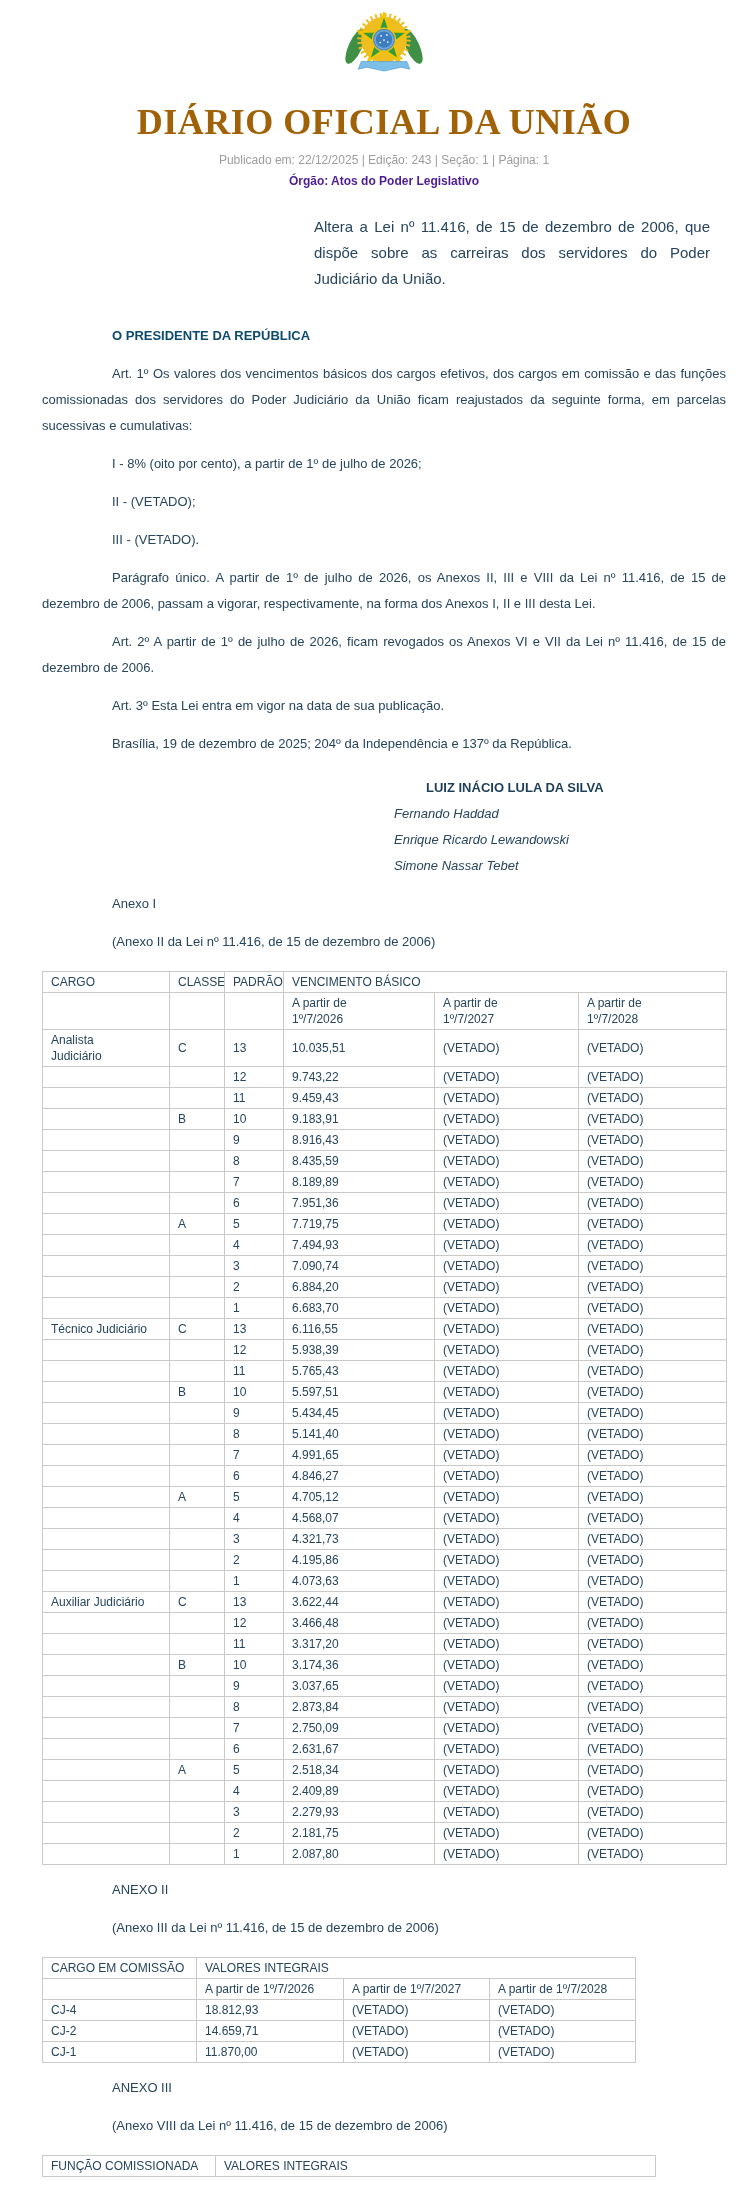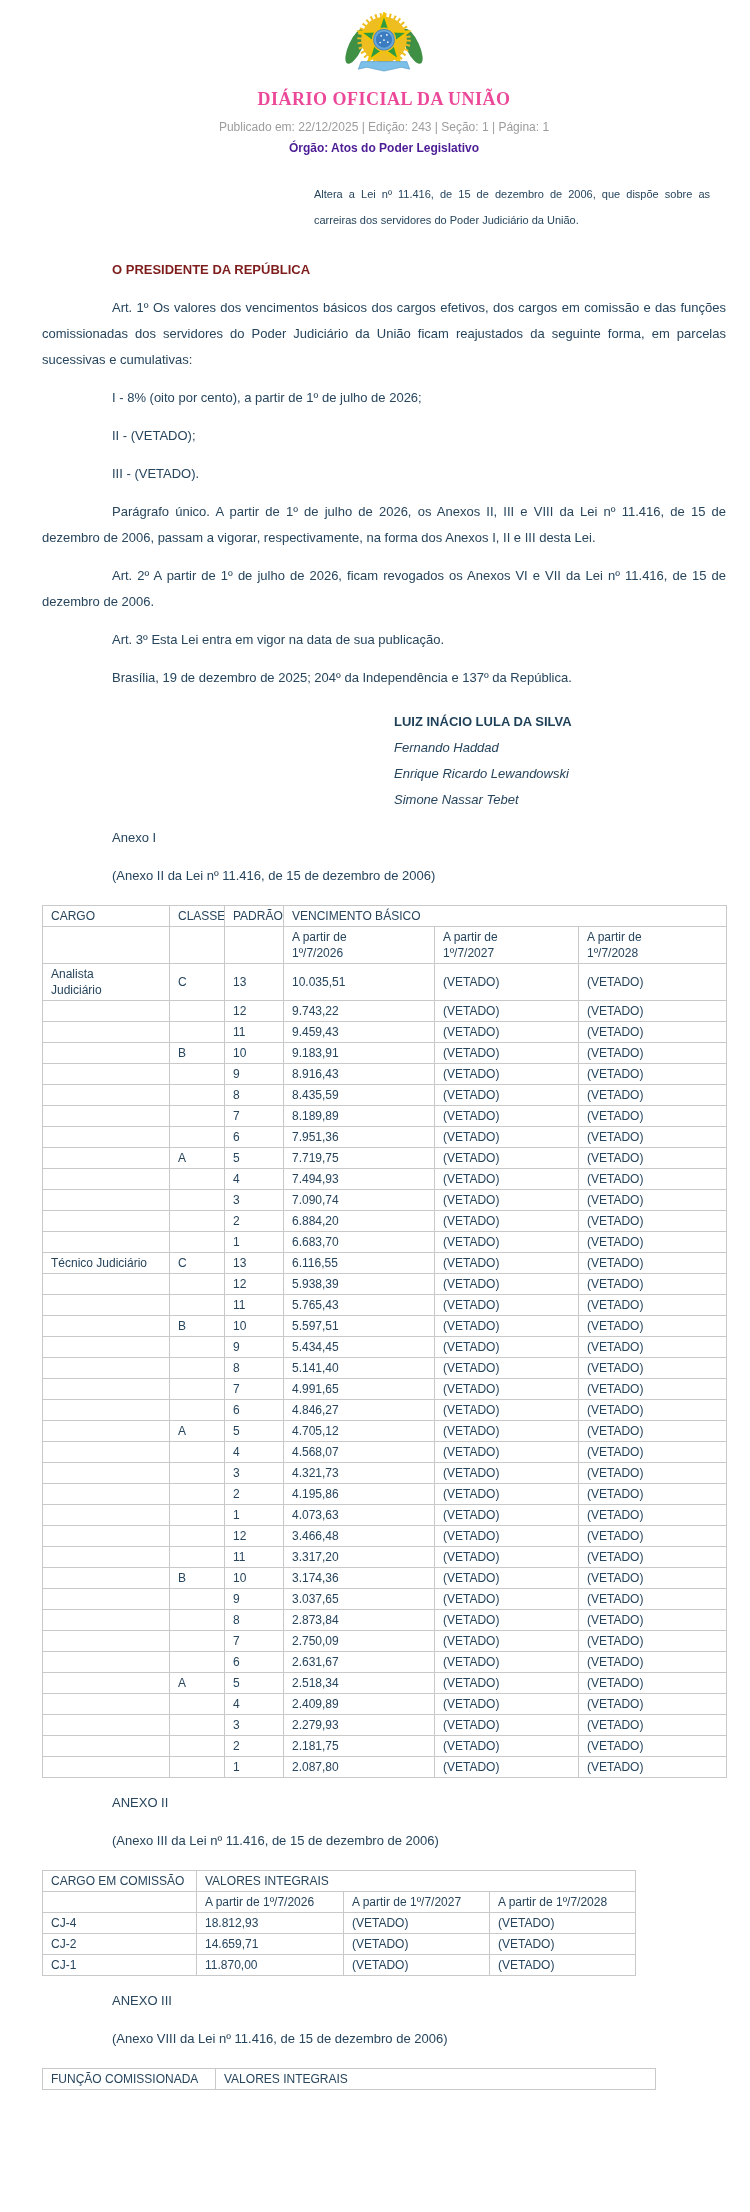--- a/index.html
+++ b/index.html
@@ -9,43 +9,43 @@
     font-family:"Liberation Sans", sans-serif;
     color:#27455d;
   }
   .page { padding:10px 24px 30px 42px; }
 
   
   .masthead { text-align:center; }
   .emblem { display:inline-block; margin-top:2px; }
   .dou-title {
     font-family:"Liberation Serif", serif;
-    font-weight:bold; font-size:18px; letter-spacing:.5px;
-    color:#ec4899; margin-top:12px;
+    font-weight:bold; font-size:36px; letter-spacing:.5px;
+    color:#a16207; margin-top:24px;
   }
   .meta-line { font-size:12px; color:#9c9c9c; margin-top:10px; }
   .organ-line { font-size:12px; font-weight:bold; color:#4c1d95; margin-top:7px; }
 
   
   .law-title {
     text-align:center; font-size:14px; font-weight:bold;
     color:#1e3f58; margin-top:26px;
   }
   .ementa {
-    margin:26px 16px 0 272px; font-size:11px; line-height:26px;
+    margin:26px 16px 0 272px; font-size:15px; line-height:26px;
     text-align:justify; color:#27455d;
   }
   p.body-p {
     font-size:13px; line-height:26px; margin-top:12px;
     text-indent:70px; text-align:justify;
   }
-  p.preamble { font-weight:bold; margin-top:24px; color:#7f1d1d; }
+  p.preamble { font-weight:bold; margin-top:31px; color:#0c4a6e; }
   .sign-block { margin:18px 0 0 352px; }
   .sign-block p { font-size:13px; line-height:26px; }
-  .sign-president { font-weight:bold; color:#1e3f58; }
+  .sign-president { font-weight:bold; color:#1e3f58;margin-left:32px; }
   .sign-minister { font-style:italic; }
 
   
   .annex-label { margin-top:80px; }
   .annex-label2 { margin-top:26px; }
   table {
     border-collapse:collapse; table-layout:fixed;
     margin-top:16px; font-size:12px; color:#27455d;border-radius:26px;
   }
   th, td {
@@ -344,20 +344,28 @@
         </tr>
         <tr>
           <td></td>
           <td></td>
           <td>1</td>
           <td>4.073,63</td>
           <td>(VETADO)</td>
           <td>(VETADO)</td>
         </tr>
         <tr>
+          <td>Auxiliar Judiciário</td>
+          <td>C</td>
+          <td>13</td>
+          <td>3.622,44</td>
+          <td>(VETADO)</td>
+          <td>(VETADO)</td>
+        </tr>
+        <tr>
           <td></td>
           <td></td>
           <td>12</td>
           <td>3.466,48</td>
           <td>(VETADO)</td>
           <td>(VETADO)</td>
         </tr>
         <tr>
           <td></td>
           <td></td>

